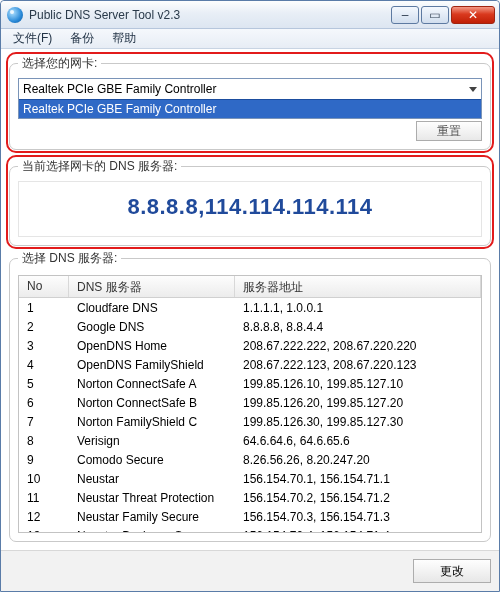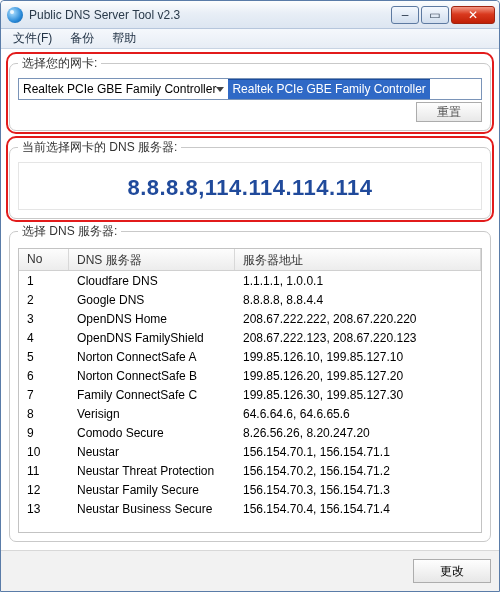--- a/index.html
+++ b/index.html
@@ -15,28 +15,28 @@
 .title{color:#2a3a4a;flex:1}
 .winbtns{display:flex;gap:2px}
 .winbtn{width:28px;height:18px;border:1px solid #5d7aa1;border-radius:3px;background:linear-gradient(#f4f8fd,#d1deee);display:flex;align-items:center;justify-content:center;color:#2b3a4c;font-size:10px;line-height:1}
 .winbtn.close{width:44px;background:linear-gradient(#f39a86,#d9391e 45%,#c01f06);border-color:#a02410;color:#fff}
 .menubar{height:20px;background:linear-gradient(#f5f8fc,#e7edf5);border-bottom:1px solid #c8d4e3;display:flex;align-items:flex-end;padding:0 4px;gap:2px}
 .menuitem{padding:1px 8px;color:#233447;cursor:default}
 .content{flex:1;padding:6px 8px 8px;display:flex;flex-direction:column;gap:4px;overflow:hidden}
 fieldset{border:1px solid #c9c9c9;padding:6px 8px 8px;position:relative;border-radius:7px}
 legend{padding:0 4px;color:#333}
 .hl-red{outline:2px solid #e21b1b;outline-offset:1px}
-.combo{display:flex;border:1px solid #7a94b8}
+.combo{display:flex;flex-direction:column;border:1px solid #7a94b8}
 .combo-sel{height:20px;display:flex;align-items:center;padding:0 4px;background:#fff;justify-content:space-between}
 .combo-sel .arrow{width:0;height:0;border-left:4px solid transparent;border-right:4px solid transparent;border-top:5px solid #424242}
 .combo-open{background:#2f69c6;color:#fff;padding:2px 4px;border-top:1px solid #1b4d9e}
 .reset-row{display:flex;justify-content:flex-end;margin-top:2px}
 .small-btn{height:20px;min-width:44px;border:1px solid #acacac;background:linear-gradient(#fefefe,#e8e8e8);padding:0 20px;display:flex;align-items:center;justify-content:center;color:#555}
 .currow{margin-top:4px}
-.bigdns{text-align:center;color:#204a9b;font-weight:700;font-size:22px;padding:12px 4px 8px;background:#fff;border:1px solid #e5e5e5;letter-spacing:.5px}
+.bigdns{text-align:center;color:#204a9b;font-weight:700;font-size:22px;padding:12px 4px 16px;background:#fff;border:1px solid #e5e5e5;letter-spacing:.5px}
 .listwrap{flex:1;display:flex;flex-direction:column;min-height:0}
 .listview{flex:1;border:1px solid #c3c3c3;background:#fff;overflow:hidden;display:flex;flex-direction:column;min-height:0}
 .lv-head{display:flex;background:linear-gradient(#fdfdfd,#ececec);border-bottom:1px solid #d0d0d0;height:22px}
 .lv-head div{border-right:1px solid #d8d8d8;padding:3px 8px;color:#333}
 .col-no{width:50px}
 .col-name{width:166px}
 .col-addr{flex:1}
 .lv-body{flex:1;overflow-y:auto;overflow-x:hidden}
 .lv-row{display:flex;height:19px;align-items:center}
 .lv-row div{padding:0 8px;white-space:nowrap;overflow:hidden;text-overflow:clip}
@@ -134,21 +134,21 @@
               <div class="col-name">Norton ConnectSafe A</div>
               <div class="col-addr">199.85.126.10, 199.85.127.10</div>
             </div>
             <div class="lv-row">
               <div class="col-no">6</div>
               <div class="col-name">Norton ConnectSafe B</div>
               <div class="col-addr">199.85.126.20, 199.85.127.20</div>
             </div>
             <div class="lv-row">
               <div class="col-no">7</div>
-              <div class="col-name">Family ConnectSafe C</div>
+              <div class="col-name">Norton FamilyShield C</div>
               <div class="col-addr">199.85.126.30, 199.85.127.30</div>
             </div>
             <div class="lv-row">
               <div class="col-no">8</div>
               <div class="col-name">Verisign</div>
               <div class="col-addr">64.6.64.6, 64.6.65.6</div>
             </div>
             <div class="lv-row">
               <div class="col-no">9</div>
               <div class="col-name">Comodo Secure</div>

